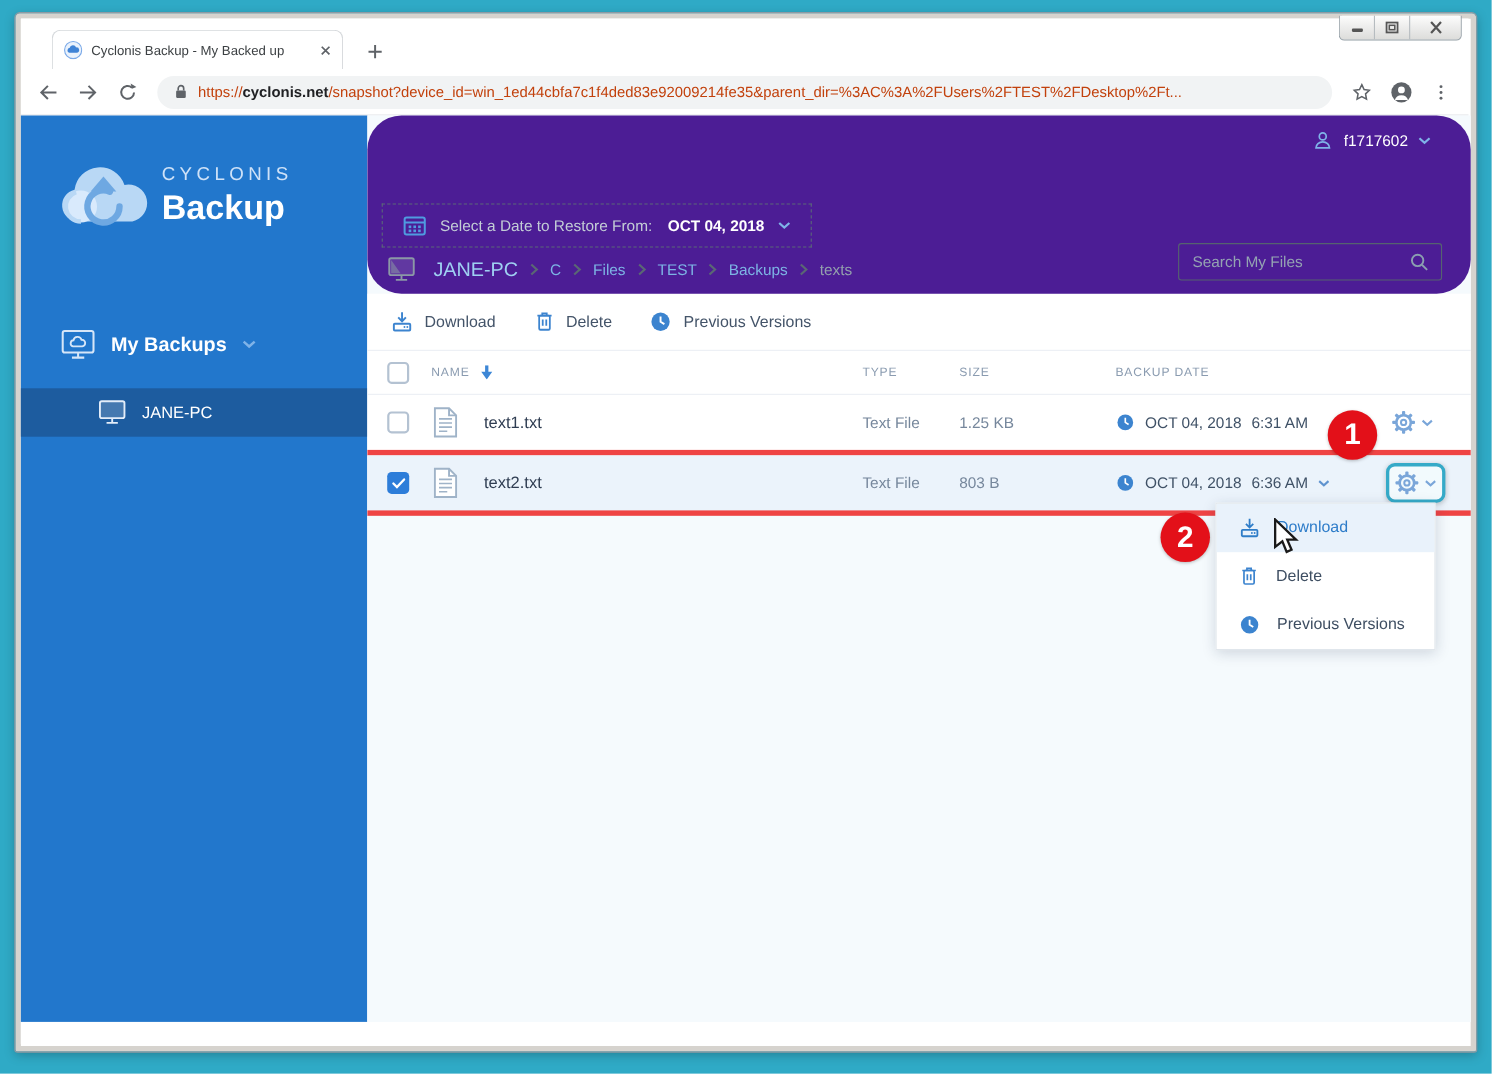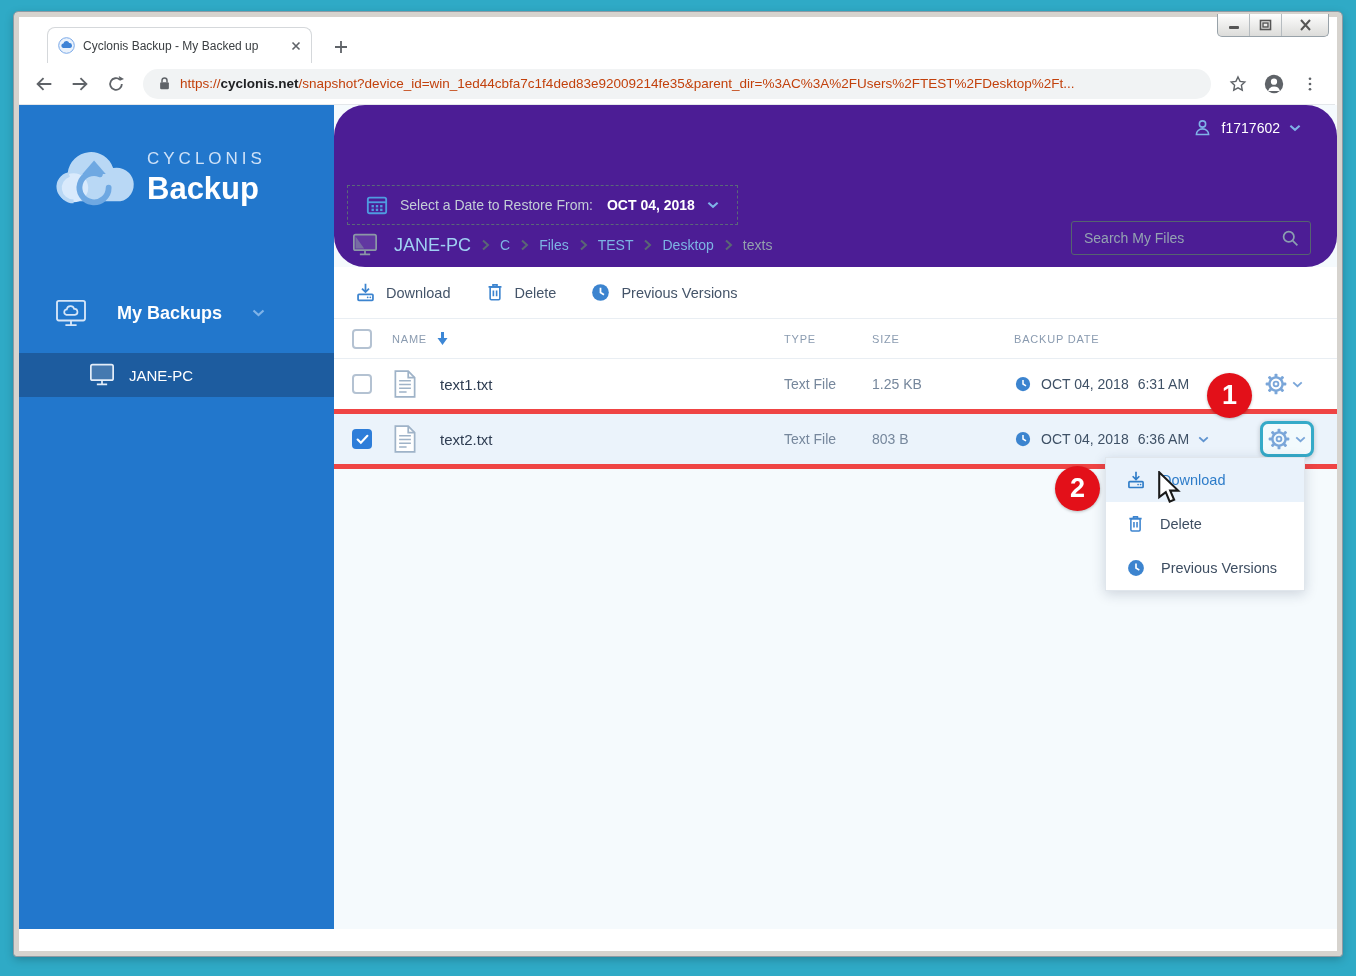--- a/index.html
+++ b/index.html
@@ -36,21 +36,21 @@
   .url-path { overflow:hidden; text-overflow:ellipsis; }
 
   .bottomstrip { height:20px; background:#fff; }
 
   
   .page { height:824px; display:flex; position:relative; }
   .sidebar { width:315px; background:#2277cc; color:#fff; position:relative; flex-shrink:0; }
   .brand { display:flex; align-items:center; gap:2px; padding:36px 0 0 28px; }
   .brand-top { font-size:17px; letter-spacing:4px; color:#cfe2f8; font-weight:400; }
   .brand-bottom { font-size:31px; font-weight:bold; color:#fff; margin-top:2px; }
-  .nav-item { display:flex; align-items:center; gap:30px; padding:0 0 0 36px; height:44px; margin-top:76px;
+  .nav-item { display:flex; align-items:center; gap:14px; padding:0 0 0 36px; height:44px; margin-top:76px;
               font-size:18px; font-weight:bold; cursor:pointer; }
   .device-item { display:flex; align-items:center; gap:14px; padding-left:70px; height:44px; margin-top:18px;
                  background:#1d5c9f; font-size:15px; cursor:pointer; }
 
   .main { flex:1; position:relative; background:#f5fafd; display:flex; flex-direction:column; }
 
   .dark-header { height:162px; background:#4c1d95; position:relative; flex-shrink:0;border-radius:31px; }
   .account { position:absolute; top:12px; right:36px; display:flex; align-items:center; gap:9px;
              color:#fff; font-size:14px; cursor:pointer; }
   .date-btn { position:absolute; left:13px; top:80px; height:40px; display:inline-flex; align-items:center;
@@ -276,21 +276,21 @@
                 <path d="M2 1.5 L7 6 L2 10.5" stroke="#5a6774" stroke-width="2" fill="none"></path>
               </svg>
             <span class="crumb-link">Files</span>
             <svg width="9" height="12" viewBox="0 0 9 12">
                 <path d="M2 1.5 L7 6 L2 10.5" stroke="#5a6774" stroke-width="2" fill="none"></path>
               </svg>
             <span class="crumb-link">TEST</span>
             <svg width="9" height="12" viewBox="0 0 9 12">
                 <path d="M2 1.5 L7 6 L2 10.5" stroke="#5a6774" stroke-width="2" fill="none"></path>
               </svg>
-            <span class="crumb-link">Desktop</span>
+            <span class="crumb-link">Backups</span>
             <svg width="9" height="12" viewBox="0 0 9 12">
                 <path d="M2 1.5 L7 6 L2 10.5" stroke="#5a6774" stroke-width="2" fill="none"></path>
               </svg>
             <span class="crumb-current">texts</span>
           </div>
 
           <div class="search-box">
             <input type="text" placeholder="Search My Files" style="">
             <svg width="19" height="19" viewBox="0 0 22 22">
               <circle cx="9" cy="9" r="6" fill="none" stroke="#8b9fb0" stroke-width="2"></circle>

